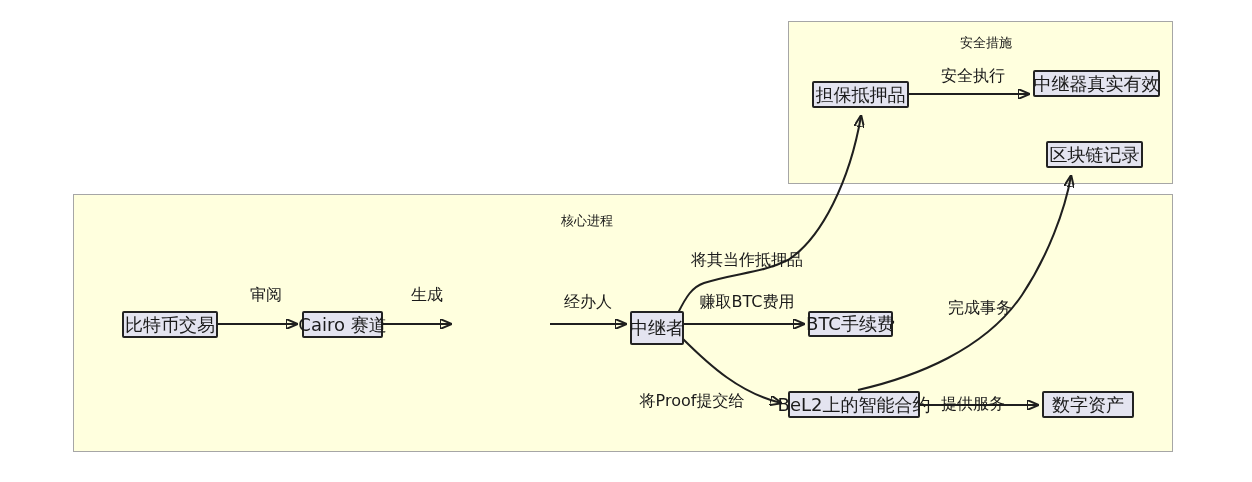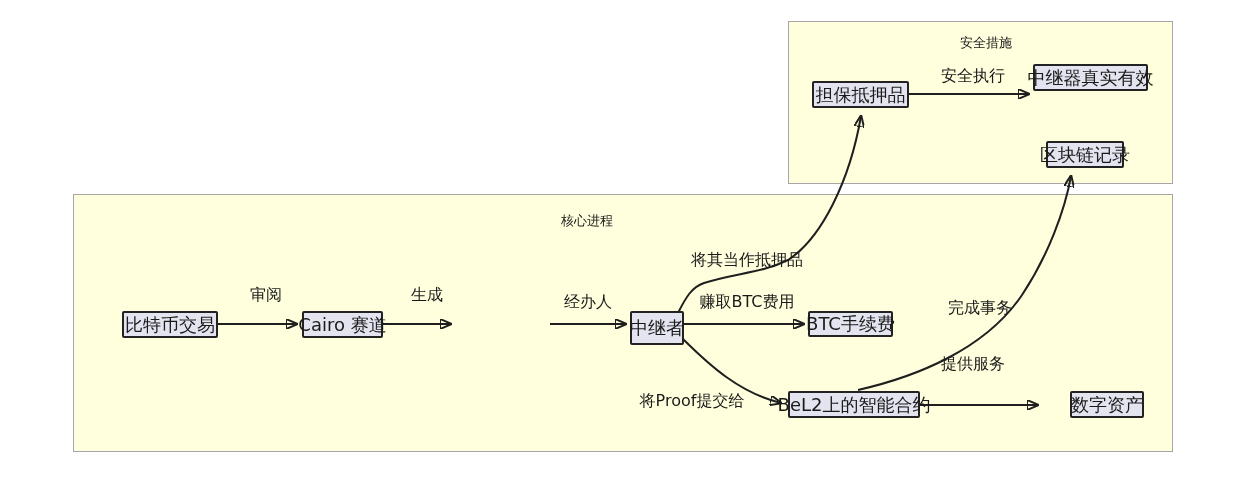--- a/index.html
+++ b/index.html
@@ -77,29 +77,29 @@
     <path d="M920,405 H1038" marker-end="url(#arrow)"></path>
     <path d="M858,390 C915,377 985,350 1022,295 C1048,256 1065,210 1071,176" marker-end="url(#arrow)"></path>
     <path d="M909,94 H1029" marker-end="url(#arrow)"></path>
   </svg>
 
   <div class="node" style="left:122px;top:311px;width:96px;height:27px;">比特币交易</div>
   <div class="node" style="left:302px;top:311px;width:81px;height:27px;text-align:right;">Cairo 赛道</div>
   <div class="node" style="left:630px;top:311px;width:54px;height:34px;">中继者</div>
   <div class="node" style="left:808px;top:311px;width:85px;height:26px;">BTC手续费</div>
   <div class="node" style="left:788px;top:391px;width:132px;height:27px;">BeL2上的智能合约</div>
-  <div class="node" style="left:1042px;top:391px;width:74px;height:27px;margin-left:28px;">数字资产</div>
+  <div class="node" style="left:1042px;top:391px;width:92px;height:27px;">数字资产</div>
 
   <div class="node" style="left:812px;top:81px;width:97px;height:27px;">担保抵押品</div>
-  <div class="node" style="left:1033px;top:64px;width:115px;height:27px;">中继器真实有效</div>
-  <div class="node" style="left:1046px;top:141px;width:78px;height:27px;">区块链记录</div>
+  <div class="node" style="left:1033px;top:70px;width:127px;height:27px;">中继器真实有效</div>
+  <div class="node" style="left:1046px;top:141px;width:97px;height:27px;">区块链记录</div>
 
   <div class="edge-label" style="left:266px;top:295px;">审阅</div>
   <div class="edge-label" style="left:427px;top:295px;">生成</div>
   <div class="edge-label" style="left:588px;top:302px;">经办人</div>
   <div class="edge-label" style="left:747px;top:302px;">赚取BTC费用</div>
   <div class="edge-label" style="left:747px;top:252px;margin-top:8px;">将其当作抵押品</div>
   <div class="edge-label" style="left:692px;top:401px;">将Proof提交给</div>
-  <div class="edge-label" style="left:973px;top:364px;">提供服务</div>
+  <div class="edge-label" style="left:973px;top:404px;">提供服务</div>
   <div class="edge-label" style="left:980px;top:308px;">完成事务</div>
   <div class="edge-label" style="left:973px;top:76px;">安全执行</div>
 
 </div>
 
 </body></html>

